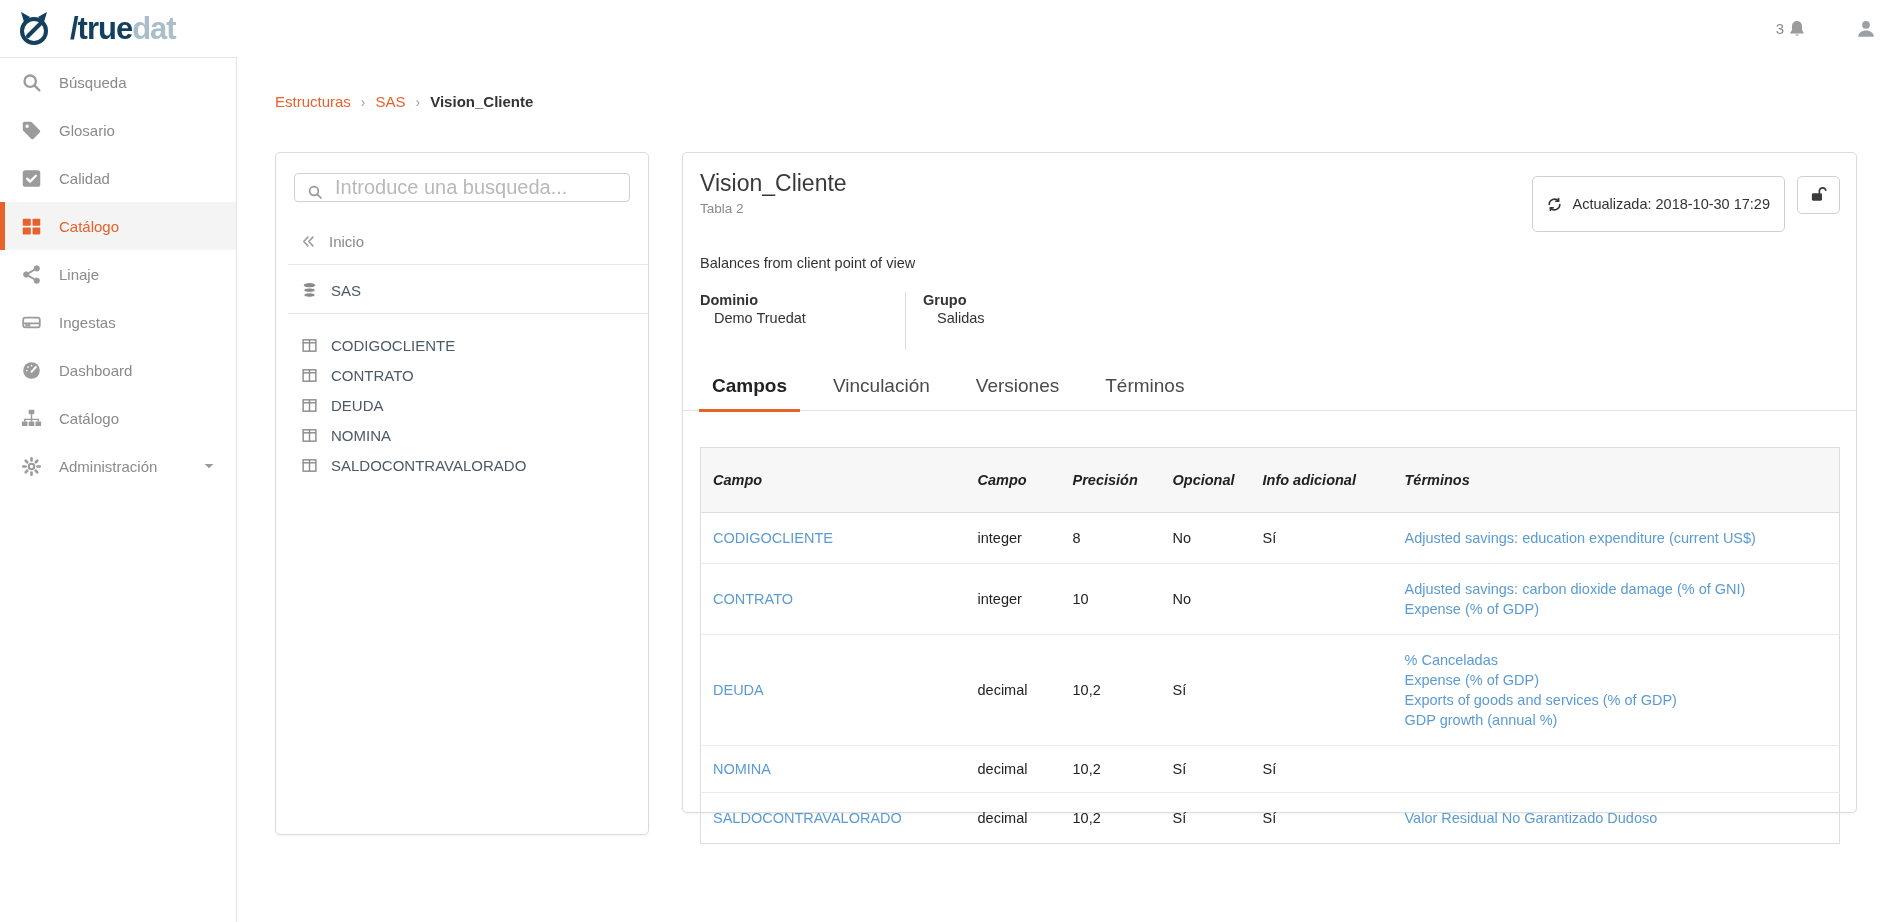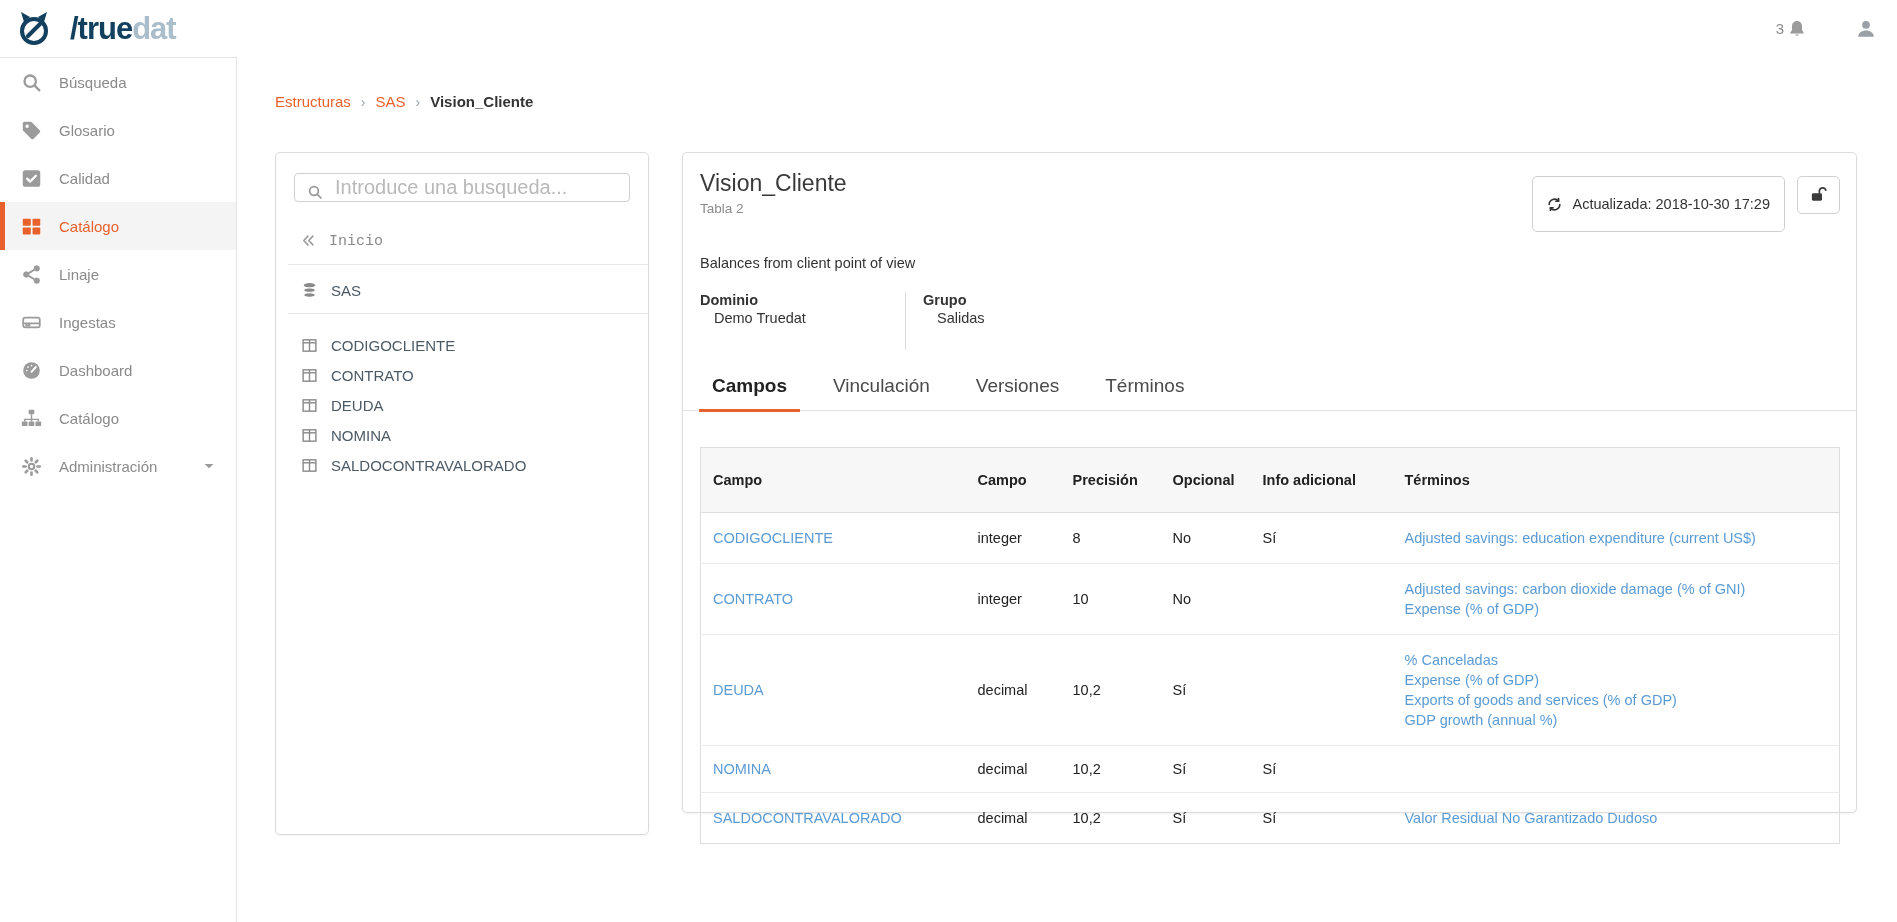--- a/index.html
+++ b/index.html
@@ -43,22 +43,22 @@
 
   
   .tree-card { left:37px; top:95px; width:374px; height:683px; }
   .search-wrap { margin:20px 18px 0; position:relative; }
   .search-wrap input { width:100%; height:29px; border:1px solid #cfcfcf; border-radius:4px;
                        padding:0 12px 0 40px; font-size:20px; color:#555;
                        font-family:"Liberation Sans", sans-serif; outline:none; }
   .search-wrap input::placeholder { color:#b9b9b9; }
   .search-wrap .sicon { position:absolute; left:13px; top:11px; width:16px; height:16px; color:#999; }
   .search-wrap .sicon svg { width:100%; height:100%; display:block; }
-  .back-row { margin:31px 0 0 25px; display:flex; gap:13px; color:#8a8a8a;
-              font-size:15px; cursor:pointer;font-family:Liberation Mono, monospace; }
+  .back-row { margin:31px 0 0 25px; display:flex; align-items:center; gap:13px; color:#8a8a8a;
+              font-size:15px; cursor:pointer; }
   .back-row .bicon { width:15px; height:15px; color:#9b9b9b; }
   .back-row .bicon svg { width:100%; height:100%; display:block; }
   .tree-div { border-bottom:1px solid #e7e7e7; margin:14px 0 0 12px; }
   .system-row { margin:17px 0 0 25px; display:flex; align-items:center; gap:13px; color:#4c5a66;
                 font-size:15px; cursor:pointer; }
   .system-row .dbicon { width:17px; height:17px; color:#8a8a8a; }
   .system-row .dbicon svg { width:100%; height:100%; display:block; }
   .table-list { margin:16px 0 0 25px; }
   .tree-item { display:flex; align-items:center; gap:13px; height:30px; color:#4c5a66;
                font-size:15px; cursor:pointer; }
@@ -86,21 +86,21 @@
   .meta-label { font-weight:bold; font-size:14.5px; color:#333; }
   .meta-value { margin-top:2px; margin-left:14px; font-size:14.5px; color:#333; }
   .tabs { display:flex; margin-top:25px; padding:0 16px; border-bottom:1px solid #e2e2e2; }
   .tab { padding:0 13px 12px; margin-right:20px; font-size:19px; color:#4a4a4a; cursor:pointer;
          border-bottom:3px solid transparent; margin-bottom:-2px; }
   .tab.active { font-weight:bold; color:#222; border-bottom-color:#e8612c; }
   .fields-wrap { margin:36px 16px 0 17px; }
   table.fields { width:100%; border-collapse:collapse; border:1px solid #ddd; table-layout:fixed;
                  font-size:14.5px; }
   table.fields th { text-align:left; background:#f7f7f7; font-weight:bold; color:#222;
-                    padding:24px 12px; border-bottom:1px solid #ddd; }
+                    padding:24px 12px; border-bottom:1px solid #ddd;font-style:italic; }
   table.fields td { padding:15px 12px; border-top:1px solid #ebebeb; color:#222; vertical-align:middle; }
   table.fields tr:first-child td { border-top:none; }
   .campo-link { color:#5b9bd4; text-decoration:none; cursor:pointer; }
   .term-link { color:#5b9bd4; text-decoration:none; display:block; line-height:20px; cursor:pointer; }
 </style>
 </head>
 <body>
 
 <div class="app">
 

